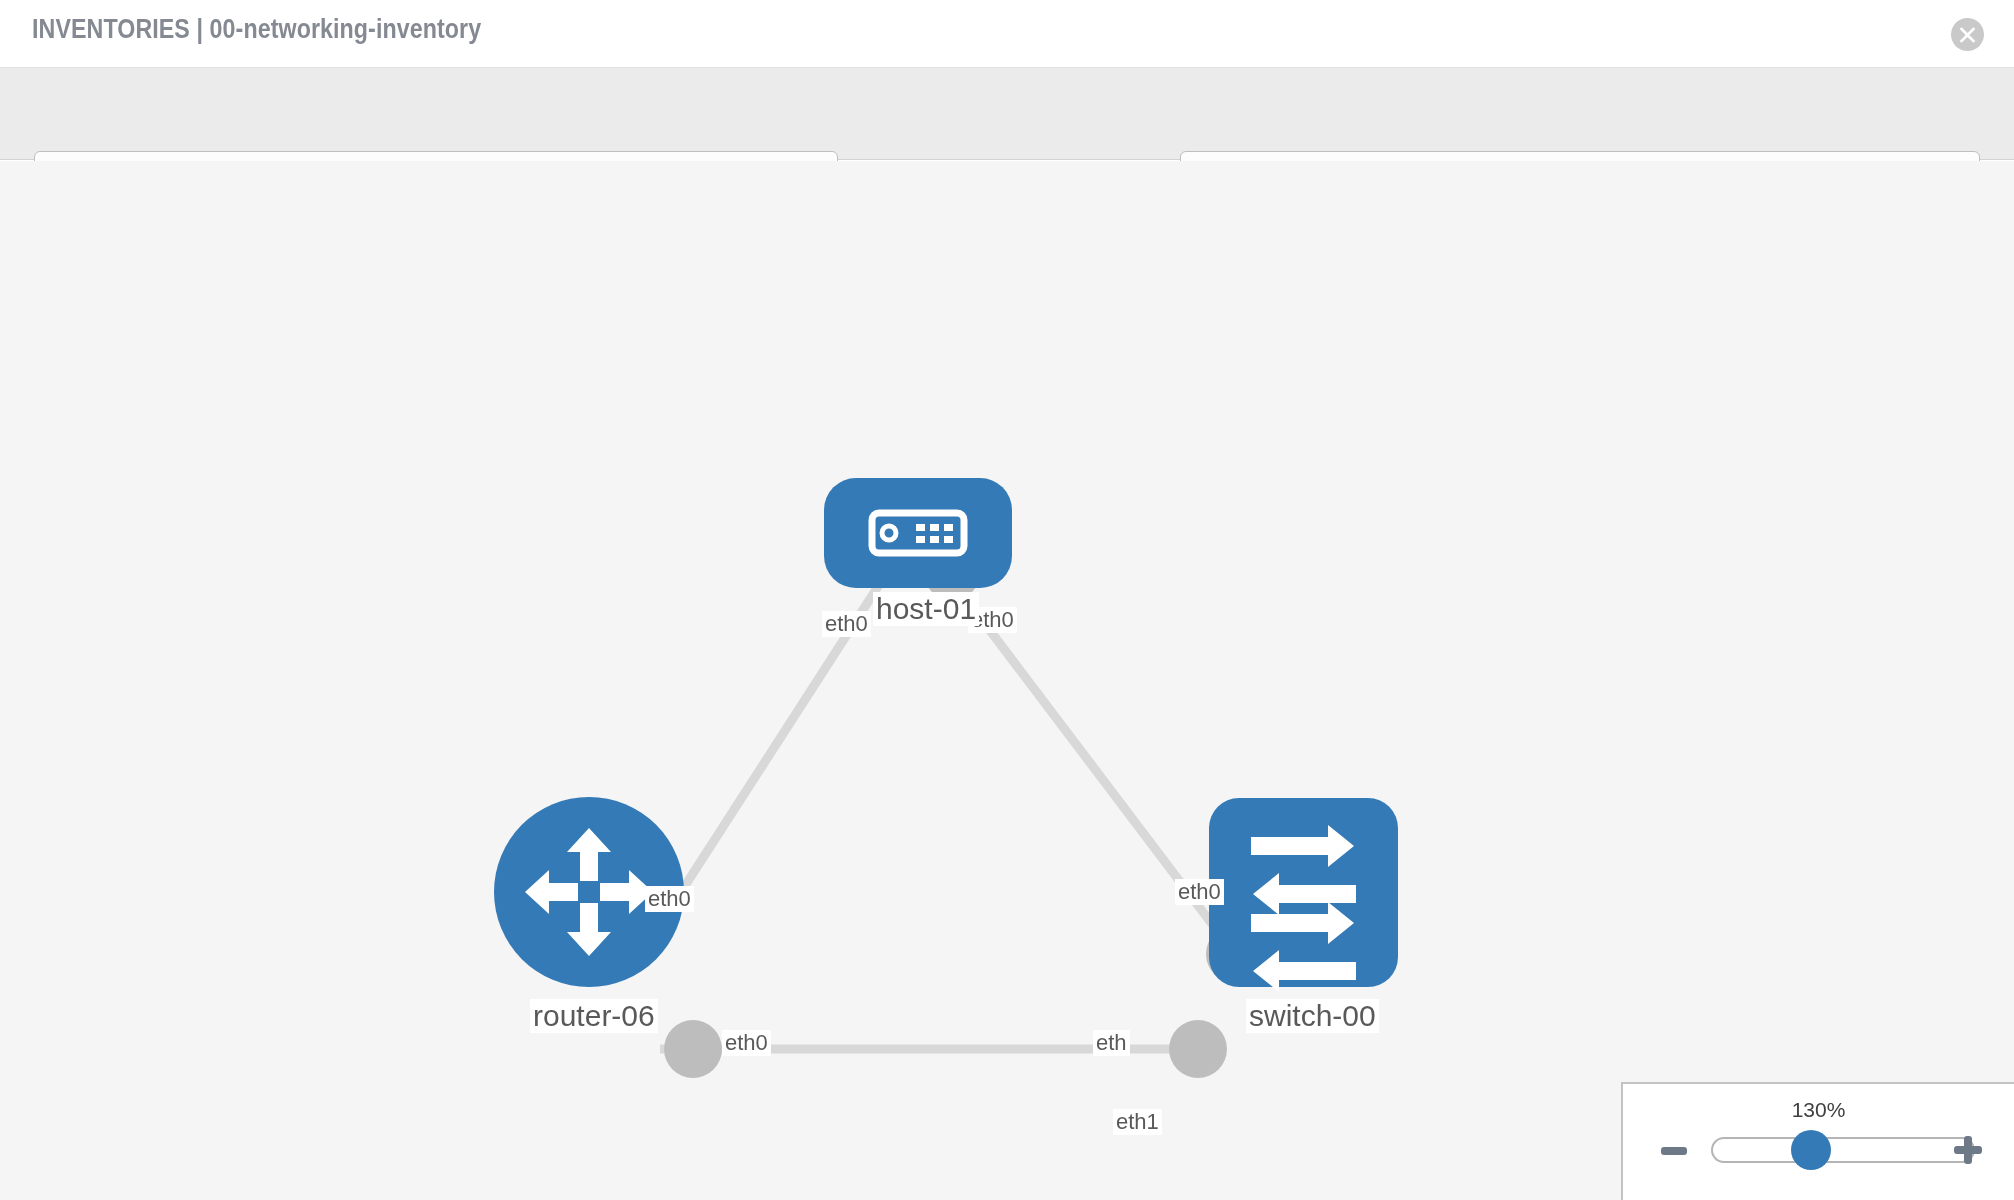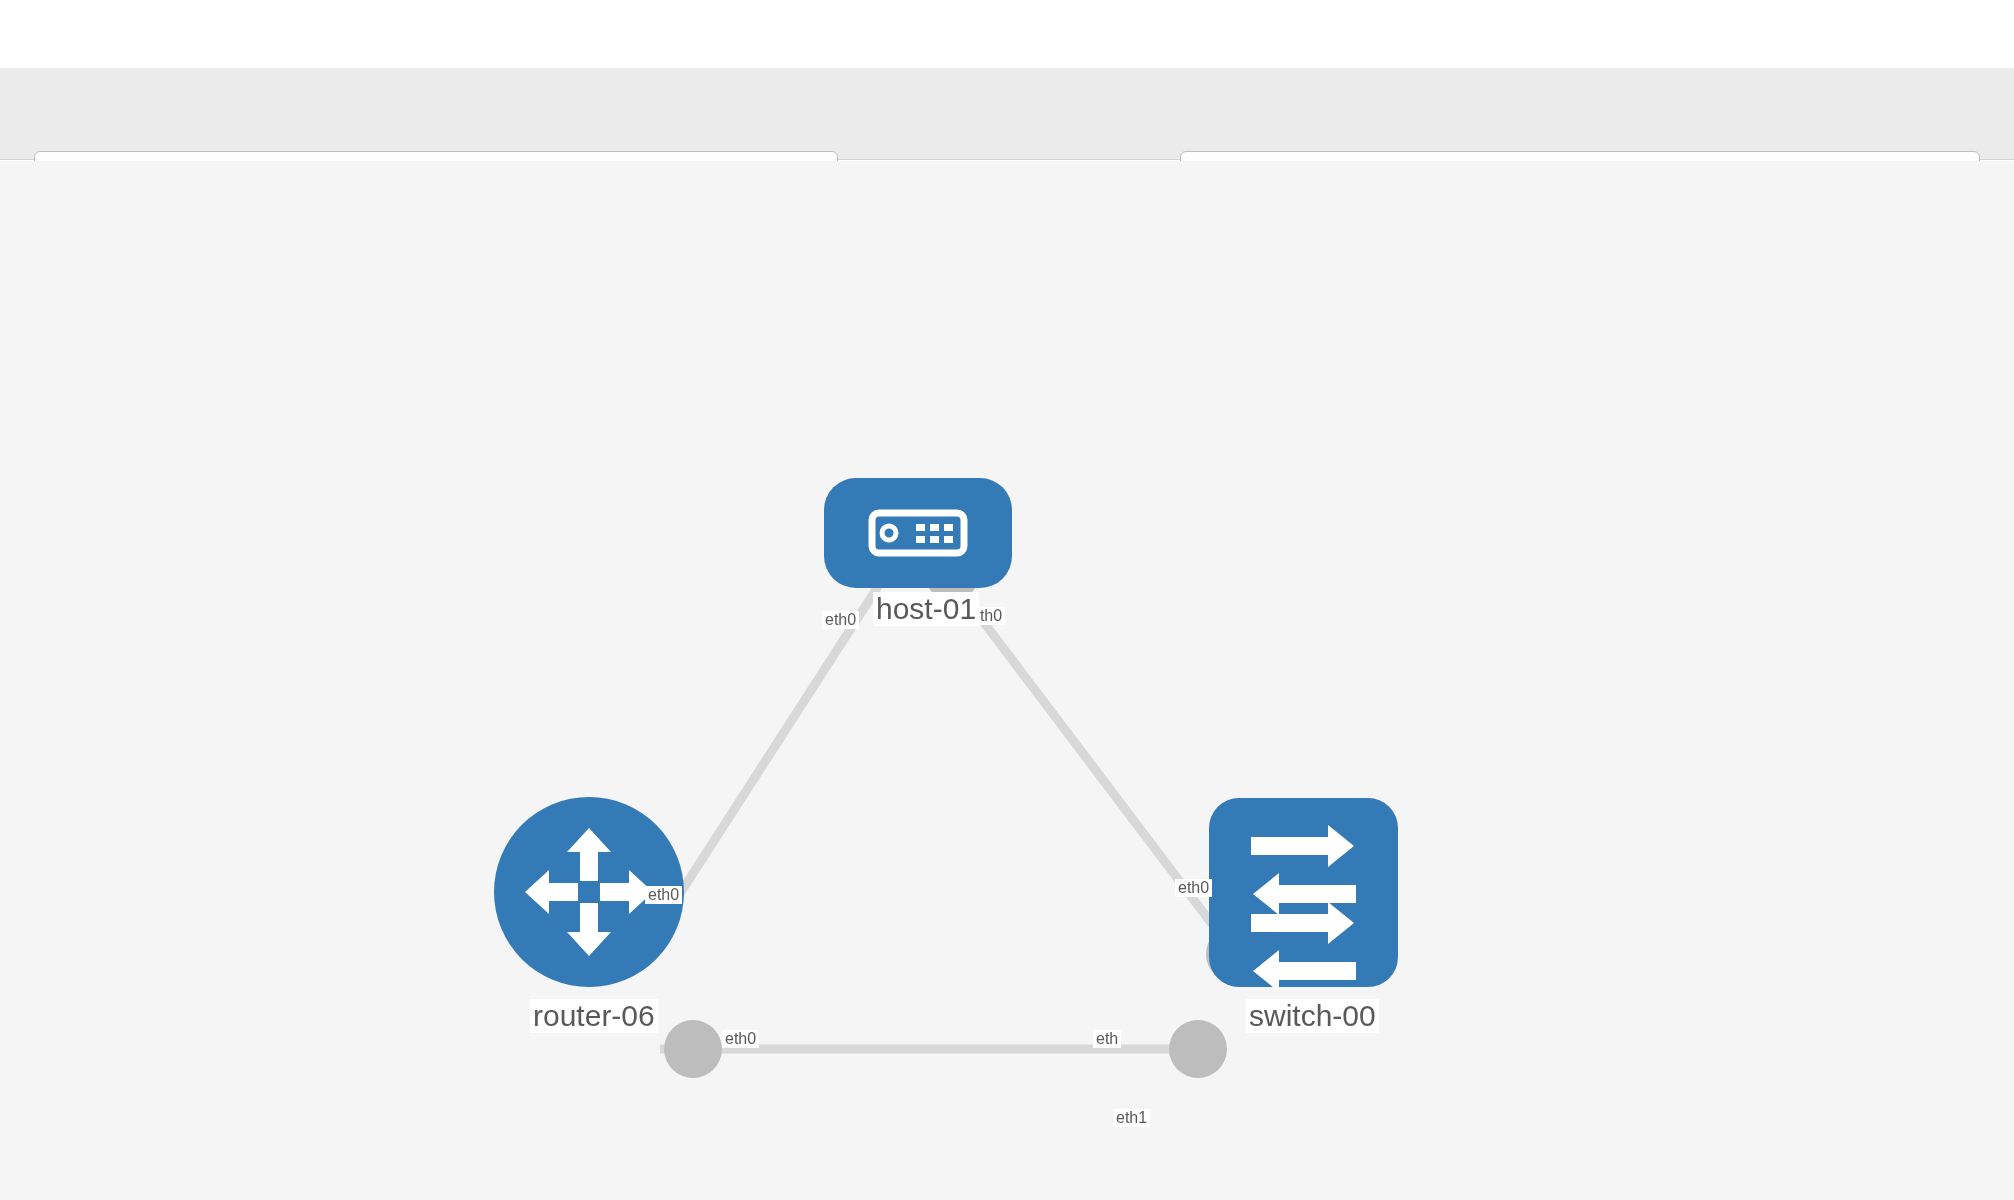--- a/index.html
+++ b/index.html
@@ -90,21 +90,21 @@
   #topology { position:absolute; left:0; top:0; }
 
   .node-label {
     position: absolute;
     background: #ffffff;
     color: #595959;
     white-space: nowrap;
     user-select:none;
   }
   .name-label { font-size: 30px; padding: 0 3px; }
-  .if-label   { font-size: 16px; padding: 0 3px; }
+  .if-label   { font-size: 22px; padding: 0 3px; }
 
   
   #zoom-panel {
     position: absolute; left: 1621px; top: 1082px;
     width: 393px; height: 118px;
     background: #ffffff;
     border-top: 2px solid #c3c3c3;
     border-left: 2px solid #c3c3c3;
   }
   #zoom-level {
@@ -136,20 +136,28 @@
     position: absolute; left: 168px; top: 46px;
     width: 40px; height: 40px; border-radius: 50%;
     background: #337ab7; cursor: grab;
   }
 </style>
 </head>
 <body>
 
 <div id="app">
 
+  <div id="header">
+    <div id="page-title">INVENTORIES | 00-networking-inventory</div>
+    <div id="close-btn">
+      <svg width="19" height="19" viewBox="0 0 19 19" aria-hidden="true">
+        <path d="M3.6 2.2 L9.5 8.1 L15.4 2.2 L17.3 4.1 L11.4 10 L17.3 15.9 L15.4 17.8 L9.5 11.9 L3.6 17.8 L1.7 15.9 L7.6 10 L1.7 4.1 Z" fill="#ffffff"></path>
+      </svg>
+    </div>
+  </div>
 
   <div id="toolbar">
 
     <div class="field" id="actions-select">
       <span class="ph">ACTIONS</span>
       <span class="caret"></span>
     </div>
 
     <div class="tool-icon" id="wrench-icon">
       <svg width="40" height="40" viewBox="0 0 40 40" aria-hidden="true">
@@ -241,15 +249,22 @@
     <div class="node-label if-label" style="left:1093px; top:869px;">eth</div>
 
     <div class="node-label if-label" style="left:1113px; top:912px;margin-top:36px;">eth1</div>
 
     <div class="node-label name-label" style="left:873px; top:431px;">host-01</div>
 
     <div class="node-label name-label" style="left:530px; top:838px;">router-06</div>
 
     <div class="node-label name-label" style="left:1246px; top:838px;text-align:center;">switch-00</div>
 
+    <div id="zoom-panel" style="left:1621px; top:921px;">
+      <div id="zoom-level">130%</div>
+      <div id="zoom-minus"></div>
+      <div id="zoom-track"></div>
+      <div id="zoom-thumb"></div>
+      <div id="zoom-plus"></div>
+    </div>
 
   </div>
 </div>
 
 </body></html>

